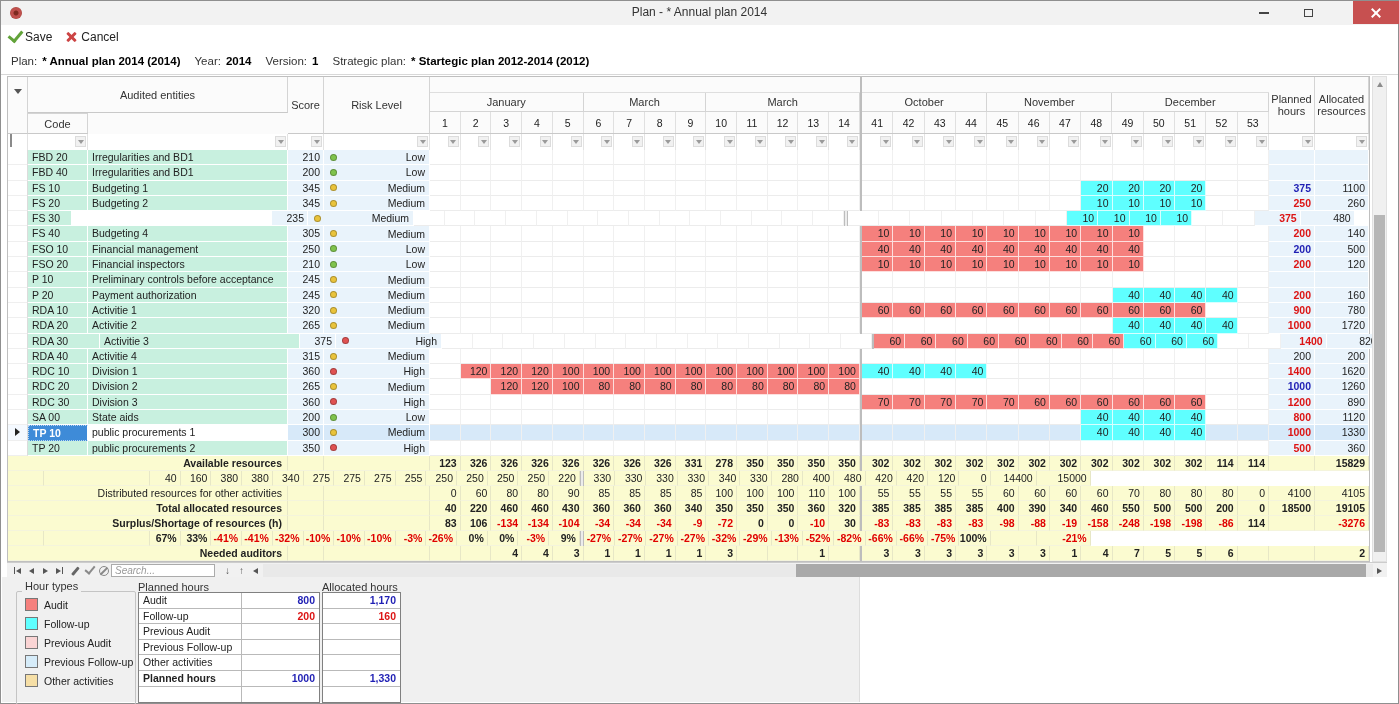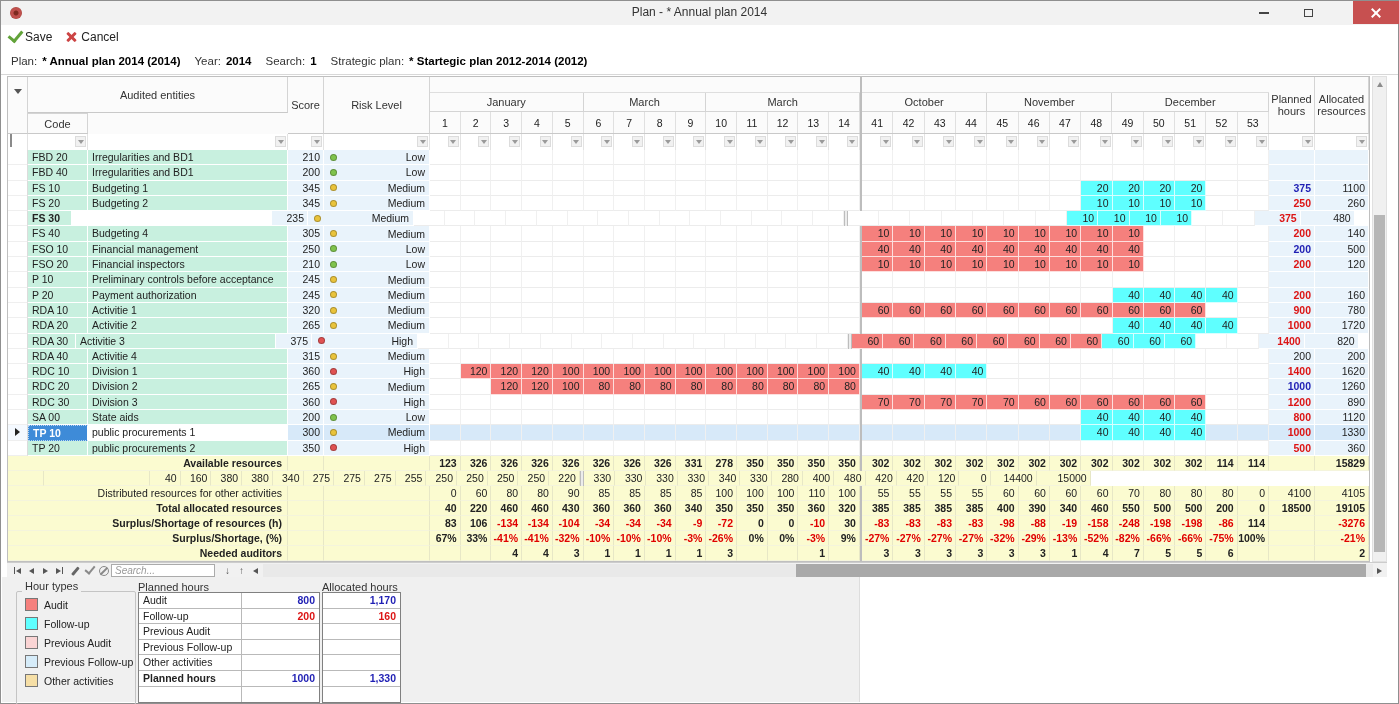--- a/index.html
+++ b/index.html
@@ -164,21 +164,21 @@
       <span class="xicon red"></span>
       <span>Cancel</span>
     </span>
   </div>
 
   <div class="infobar">
     <span class="lbl">Plan:</span>
     <span class="val">* Annual plan 2014 (2014)</span>
     <span class="lbl">Year:</span>
     <span class="val">2014</span>
-    <span class="lbl">Search:</span>
+    <span class="lbl">Version:</span>
     <span class="val">1</span>
     <span class="lbl">Strategic plan:</span>
     <span class="val">* Startegic plan 2012-2014 (2012)</span>
   </div>
 
   <div class="grid">
     <div class="hdr">
       <div class="c hind">
           <span class="dtri"></span>
         </div>
@@ -567,21 +567,21 @@
           <div class="c wk num filled" style="width: 31.3077px; background: rgb(95, 255, 255);">10</div>
           <div class="c wk num filled" style="width: 31.3077px; background: rgb(95, 255, 255);">10</div>
           <div class="c wk num filled" style="width: 31.3077px; background: rgb(95, 255, 255);">10</div>
           <div class="c wk num" style="width: 31.3077px;"></div>
           <div class="c wk num" style="width: 31.3077px;"></div>
           <div class="c num b lbluec" style="width: 46px; color: rgb(220, 20, 20);">250</div>
           <div class="c num lbluec" style="width: 54px;">260</div>
         </div>
         <div class="r drow">
           <div class="c ind" style="width: 20px;"></div>
-          <div class="c code mintc" style="width: 44px; font-weight: bold;">FS 30</div>
+          <div class="c code mintc" style="width: 44px;">FS 30</div>
           <div class="c name mintc" style="width: 200px; margin-top: 38px;">Budgeting 3</div>
           <div class="c score num lbluec" style="width: 36px;">235</div>
           <div class="c risk lbluec" style="width: 106px;">
             <span class="riskdot" style="background: rgb(233, 195, 59);"></span>
             <span class="risklbl">Medium</span>
           </div>
           <div class="c wk num" style="width: 30.7143px;"></div>
           <div class="c wk num" style="width: 30.7143px;"></div>
           <div class="c wk num" style="width: 30.7143px;"></div>
           <div class="c wk num" style="width: 30.7143px;"></div>
@@ -887,21 +887,21 @@
           <div class="c wk num filled" style="width: 31.3077px; background: rgb(95, 255, 255);">40</div>
           <div class="c wk num filled" style="width: 31.3077px; background: rgb(95, 255, 255);">40</div>
           <div class="c wk num filled" style="width: 31.3077px; background: rgb(95, 255, 255);">40</div>
           <div class="c wk num filled" style="width: 31.3077px; background: rgb(95, 255, 255);">40</div>
           <div class="c wk num" style="width: 31.3077px;"></div>
           <div class="c num b lbluec" style="width: 46px; color: rgb(220, 20, 20);">1000</div>
           <div class="c num lbluec" style="width: 54px;">1720</div>
         </div>
         <div class="r drow">
           <div class="c ind" style="width: 20px;"></div>
-          <div class="c code mintc" style="width: 48px;">RDA 30</div>
+          <div class="c code mintc" style="width: 72px;">RDA 30</div>
           <div class="c name mintc" style="width: 200px;">Activitie 3</div>
           <div class="c score num lbluec" style="width: 36px;">375</div>
           <div class="c risk lbluec" style="width: 106px;">
             <span class="riskdot" style="background: rgb(224, 82, 82);"></span>
             <span class="risklbl">High</span>
           </div>
           <div class="c wk num" style="width: 30.7143px;"></div>
           <div class="c wk num" style="width: 30.7143px;"></div>
           <div class="c wk num" style="width: 30.7143px;"></div>
           <div class="c wk num" style="width: 30.7143px;"></div>
@@ -1384,21 +1384,20 @@
           <div class="c num b" style="width: 31.3077px; color: rgb(224, 0, 0);">-158</div>
           <div class="c num b" style="width: 31.3077px; color: rgb(224, 0, 0);">-248</div>
           <div class="c num b" style="width: 31.3077px; color: rgb(224, 0, 0);">-198</div>
           <div class="c num b" style="width: 31.3077px; color: rgb(224, 0, 0);">-198</div>
           <div class="c num b" style="width: 31.3077px; color: rgb(224, 0, 0);">-86</div>
           <div class="c num b" style="width: 31.3077px;">114</div>
           <div class="c num b" style="width: 46px;"></div>
           <div class="c num b" style="width: 54px; color: rgb(224, 0, 0);">-3276</div>
         </div>
         <div class="r srow">
-          <div class="c slabel b" style="width: 280px;">Surplus/Shortage, (%)</div>
           <div class="c " style="width: 36px;"></div>
           <div class="c " style="width: 106px;"></div>
           <div class="c num b" style="width: 30.7143px;">67%</div>
           <div class="c num b" style="width: 30.7143px;">33%</div>
           <div class="c num b" style="width: 30.7143px; color: rgb(224, 0, 0);">-41%</div>
           <div class="c num b" style="width: 30.7143px; color: rgb(224, 0, 0);">-41%</div>
           <div class="c num b" style="width: 30.7143px; color: rgb(224, 0, 0);">-32%</div>
           <div class="c num b" style="width: 30.7143px; color: rgb(224, 0, 0);">-10%</div>
           <div class="c num b" style="width: 30.7143px; color: rgb(224, 0, 0);">-10%</div>
           <div class="c num b" style="width: 30.7143px; color: rgb(224, 0, 0);">-10%</div>

